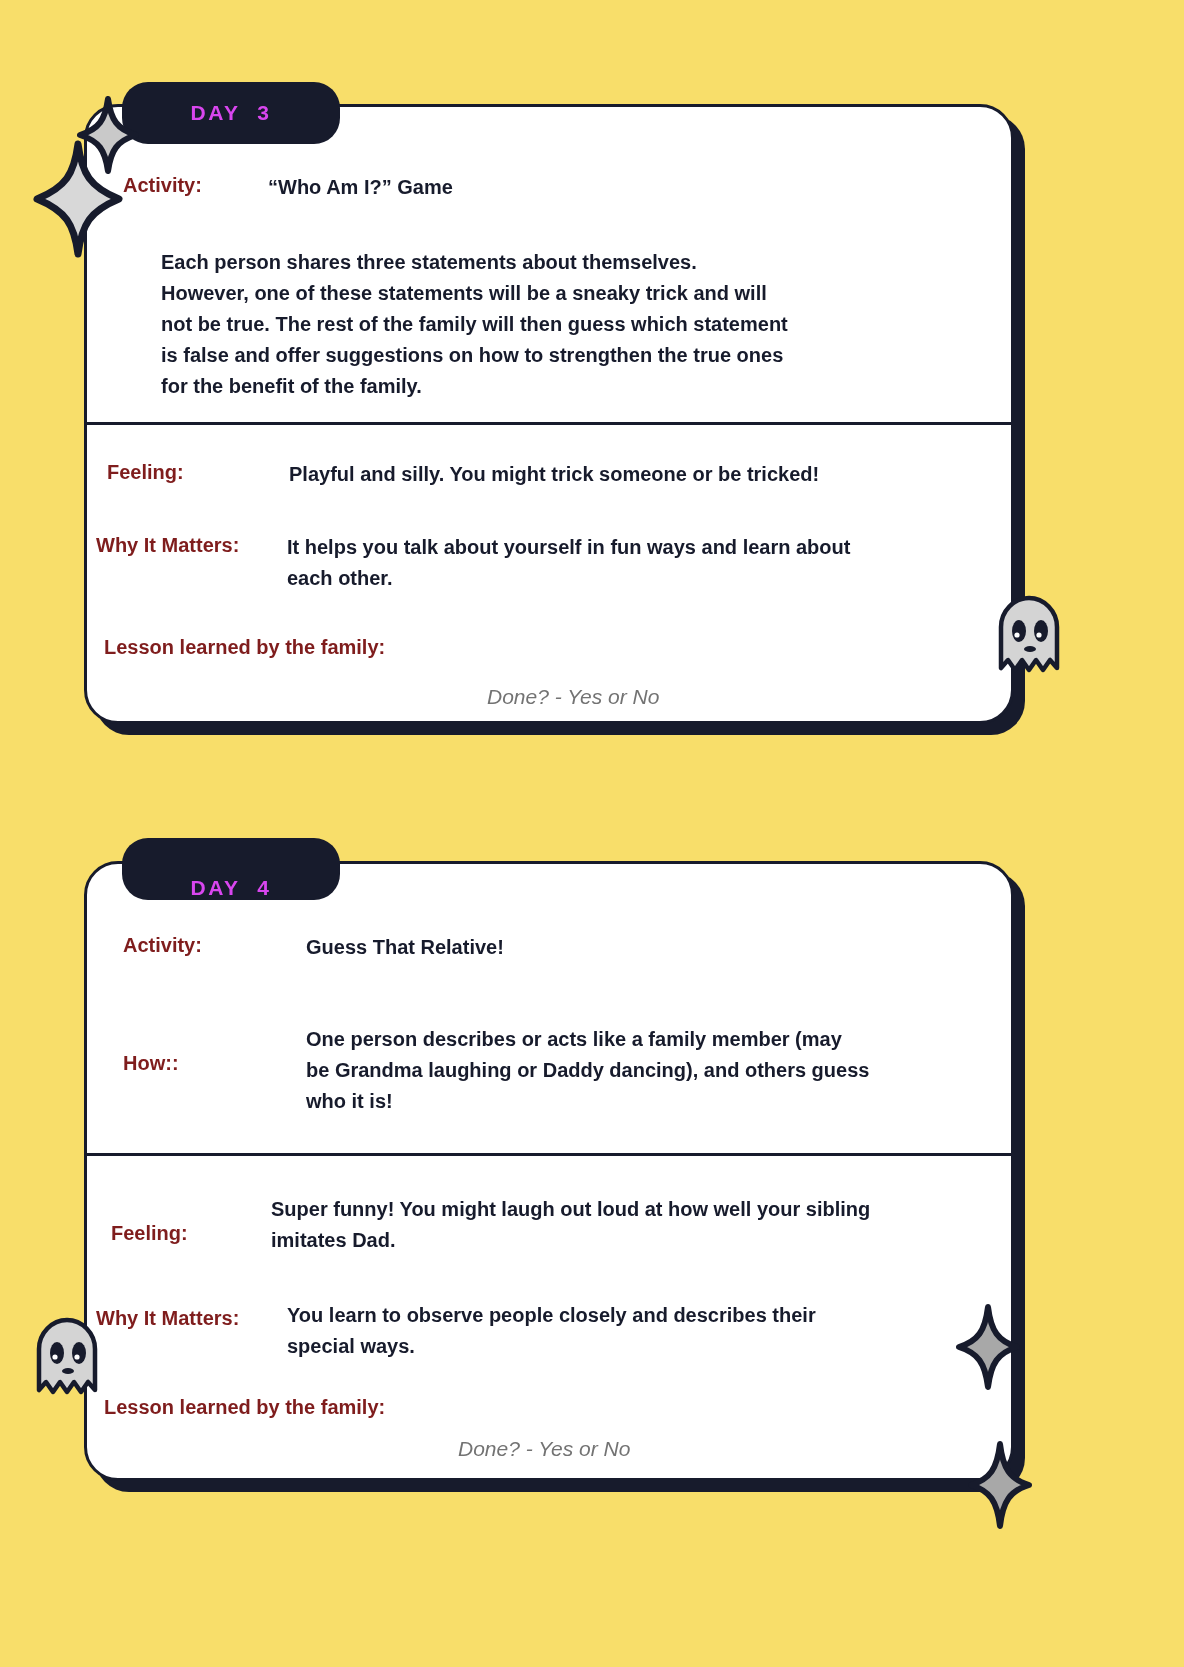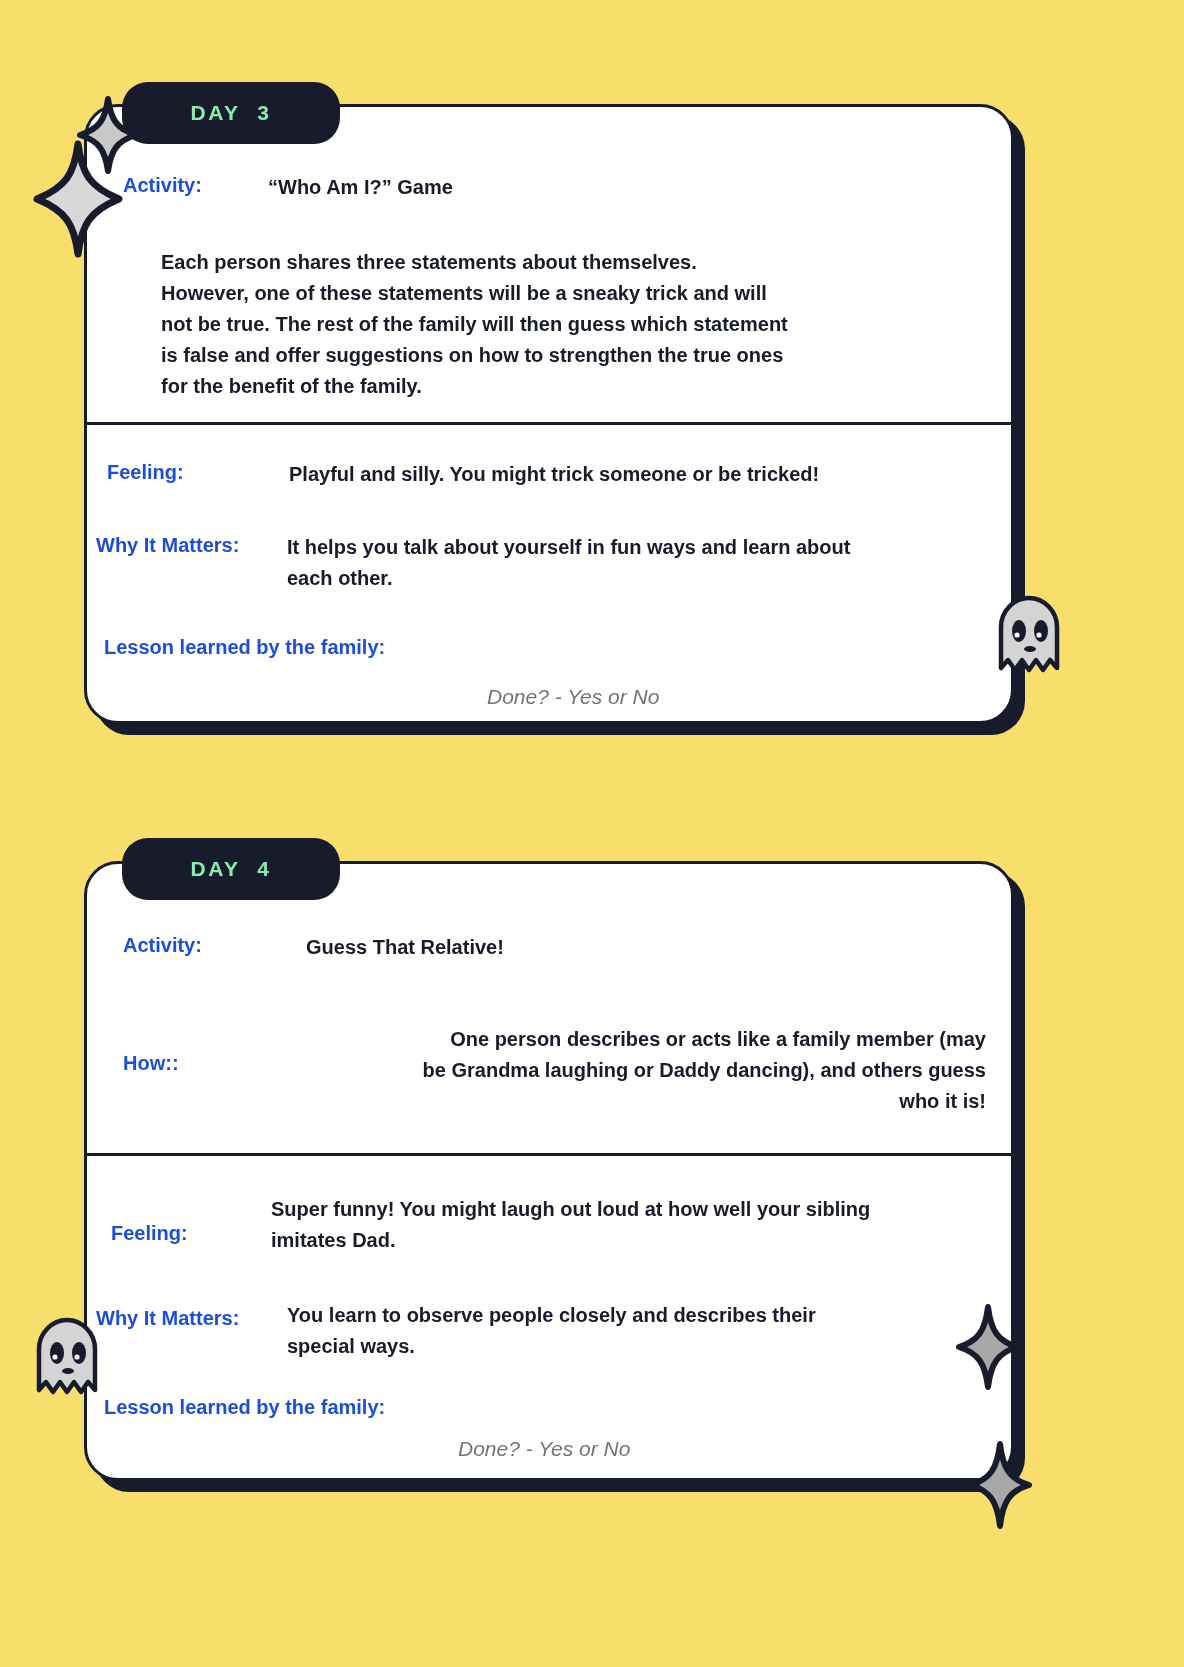--- a/index.html
+++ b/index.html
@@ -36,21 +36,21 @@
     background: #171B2C;
     border-radius: 26px;
     height: 62px;
     min-width: 218px;
     display: flex;
     align-items: center;
     justify-content: center;
     z-index: 6;
   }
   .day-tab-label {
-    color: #86efac;
+    color: #d946ef;
     font-size: 21px;
     font-weight: bold;
     letter-spacing: 2.6px;
     white-space: pre;
   }
 
   
   .rows {
     position: relative;
     width: 100%;
@@ -60,21 +60,21 @@
 
   .row {
     position: absolute;
     display: flex;
     align-items: flex-start;
   }
 
   .lbl {
     font-size: 20px;
     font-weight: bold;
-    color: #1d4ed8;
+    color: #7f1d1d;
     white-space: pre;
     line-height: 1.35;
   }
 
   .val {
     font-size: 20px;
     font-weight: bold;
     color: #171B2C;
     line-height: 1.55;
     white-space: pre-line;
@@ -154,21 +154,21 @@
   <div class="card" style="left:84px; top:861px; width:930px; height:620px;">
     <div class="rows">
 
       <div class="row" style="left:36px; top:68px;">
         <div class="lbl" style="width:145px;">Activity:</div>
         <div class="val" style="margin-left:38px;">Guess That Relative!</div>
       </div>
 
       <div class="row" style="left:36px; top:160px;">
         <div class="lbl" style="width:145px; padding-top:26px;">How::</div>
-        <div class="val" style="margin-left:38px; width:680px;text-align:right;">One person describes or acts like a family member (may
+        <div class="val" style="margin-left:38px; width:680px;">One person describes or acts like a family member (may
 be Grandma laughing or Daddy dancing), and others guess
 who it is!</div>
       </div>
 
       <div class="divider" style="top:289px;"></div>
 
       <div class="row" style="left:24px; top:330px;">
         <div class="lbl" style="width:160px; padding-top:26px;">Feeling:</div>
         <div class="val" style="width:720px;">Super funny! You might laugh out loud at how well your sibling
  imitates Dad.</div>
@@ -181,21 +181,21 @@
       </div>
 
       <div class="row" style="left:17px; top:530px;">
         <div class="lbl">Lesson learned by the family:</div>
       </div>
 
       <div class="done" style="left:371px; top:573px;">Done? - Yes or No</div>
     </div>
   </div>
 
-  <div class="day-tab" style="left:122px; top:838px; width:218px;">
+  <div class="day-tab" style="left:122px; top:838px; width:218px;align-items:flex-end;">
     <span class="day-tab-label">DAY  4</span>
   </div>
 
   <div class="decor" style="left:77px; top:96px;">
     <svg width="62" height="78" viewBox="0 0 62 78">
       <path d="M31 3 C34 24 40 33 59 39 C40 45 34 54 31 75 C28 54 22 45 3 39 C22 33 28 24 31 3 Z" fill="#C9C9C9" stroke="#171B2C" stroke-width="6" stroke-linejoin="round"></path>
     </svg>
   </div>
 
   <div class="decor" style="left:33px; top:140px;">

